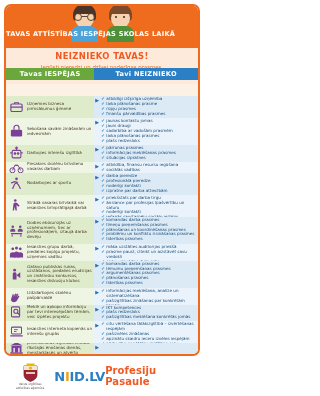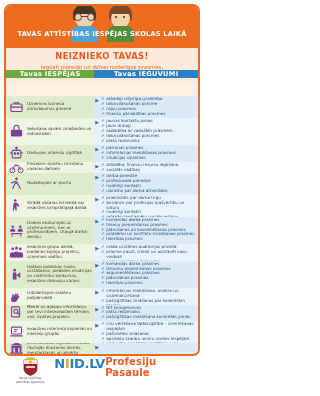--- a/index.html
+++ b/index.html
@@ -21,31 +21,31 @@
   .kid .fringe{position:absolute;left:6px;top:4px;width:21px;height:8px;border-radius:11px 11px 0 0;}
   .kid .body{position:absolute;left:3px;top:24px;width:27px;height:16px;border-radius:8px 8px 0 0;}
   .kid .eye{position:absolute;top:14px;width:2px;height:2px;border-radius:50%;background:#3b2a1c;}
   .kid .eye.l{left:11px;} .kid .eye.r{left:19px;}
   .kid .glasses{position:absolute;left:6px;top:11px;width:21px;height:8px;}
   .kid .glasses span{position:absolute;top:0;width:8px;height:8px;border:1px solid #5a4331;border-radius:50%;box-sizing:border-box;}
   .kid .glasses span.l{left:0;} .kid .glasses span.r{right:0;}
   .kid .glasses i{position:absolute;left:8px;top:3px;width:5px;height:1px;background:#5a4331;}
   .kid .neck{position:absolute;left:13px;top:23px;width:7px;height:4px;background:#f6d3b0;}
 
-  .hdr-title{position:absolute;left:0;top:24px;width:100%;text-align:center;
+  .hdr-title{position:absolute;left:0;top:24px;width:100%;text-align:left;
              color:#fff;font-size:6.6px;font-weight:bold;letter-spacing:.25px;}
 
   .hdr-cream{position:absolute;left:0;top:42px;width:100%;height:36px;background:#fdeadb;}
   .hl{position:absolute;left:0;top:3px;width:100%;text-align:center;color:#ef5a22;
       font-size:8.4px;font-weight:bold;letter-spacing:.4px;}
   .sub{position:absolute;left:0;top:15px;width:100%;text-align:center;color:#e06a26;
        font-size:5.4px;line-height:8px;padding:0 8px;box-sizing:border-box;}
 
   
-  .colhdrs{position:absolute;left:0;top:62px;width:100%;height:12px;display:flex;align-items:center;}
+  .colhdrs{position:absolute;left:0;top:62px;width:100%;height:12px;display:flex;}
   .ch{flex:0 0 46%;background:#6aa83d;color:#fff;font-size:6.6px;font-weight:bold;
       display:flex;align-items:center;justify-content:center;letter-spacing:.3px;}
   .ch.blue{flex:1 1 auto;background:#2b7fc4;}
 
   
   .tbl{position:absolute;left:0;top:90px;width:100%;bottom:0;display:flex;}
   .colL{flex:0 0 46%;display:flex;flex-direction:column;}
   .colR{flex:1 1 auto;display:flex;flex-direction:column;}
   .rowL,.rowR{display:flex;box-sizing:border-box;overflow:hidden;}
   .rowL{align-items:center;gap:2px;padding:1px 2px 1px 2px;}
@@ -57,21 +57,21 @@
   .ico svg{display:block;}
   .opt{font-size:4.1px;line-height:4.9px;color:#4a3b2a;flex:1 1 auto;}
 
   .arrow{flex:0 0 6px;color:#2b6fb0;font-size:5px;line-height:1;padding-top:1px;}
   .ul{flex:1 1 auto;margin:0;padding:0;list-style:none;}
   .ul li{font-size:4.1px;line-height:4.9px;color:#1f4f7a;display:flex;gap:1.5px;align-items:flex-start;}
   .tick{color:#2e86c8;font-size:4.2px;line-height:4.9px;flex:0 0 auto;}
 
   
   .footer{position:absolute;left:0;top:356px;width:200px;height:40px;display:flex;
-          align-items:flex-start;justify-content:space-around;padding:0 6px;box-sizing:border-box;}
+          align-items:center;justify-content:space-around;padding:0 6px;box-sizing:border-box;}
   .crest{display:flex;flex-direction:column;align-items:center;gap:1px;width:54px;}
   .crest-shield{width:17px;height:20px;position:relative;}
   .crest-cap{font-size:3px;line-height:3.6px;color:#5a5a5a;text-align:center;}
   .niid{font-size:13px;font-weight:bold;letter-spacing:-.3px;}
   .niid .n{color:#2b7fc4;} .niid .i{color:#f0a021;} .niid .lv{color:#2b7fc4;}
   .pp{color:#ef5a22;font-size:10px;font-weight:bold;letter-spacing:.1px;}
 </style>
 </head>
 <body>
 
@@ -109,21 +109,21 @@
     <div class="hdr-cream">
       <div class="hl">NEIZNIEKO TAVAS!</div>
       <div class="sub">
         <div>Iegūsti pieredzi un dzīvei noderīgas prasmes,</div>
         <div>bez kurām neiztikt 21.gadsimtā</div>
       </div>
     </div>
 
     <div class="colhdrs">
       <div class="ch">Tavas  IESPĒJAS</div>
-      <div class="ch blue">Tavas  IEGUVUMI</div>
+      <div class="ch blue">Tavi  NEIZNIEKO</div>
     </div>
 
     <div class="tbl">
       <div class="colL" id="colL">
           <div class="rowL a" style="flex: 0 0 8.51064%;">
             <span class="ico">
               <svg width="15" height="15" viewBox="0 0 24 24" fill="none" stroke="#7b3f98" stroke-width="1.8">
                 <rect x="3" y="8" width="18" height="12" rx="2"></rect>
                 <path d="M9 8V6h6v2"></path>
                 <path d="M3 13h18"></path>

